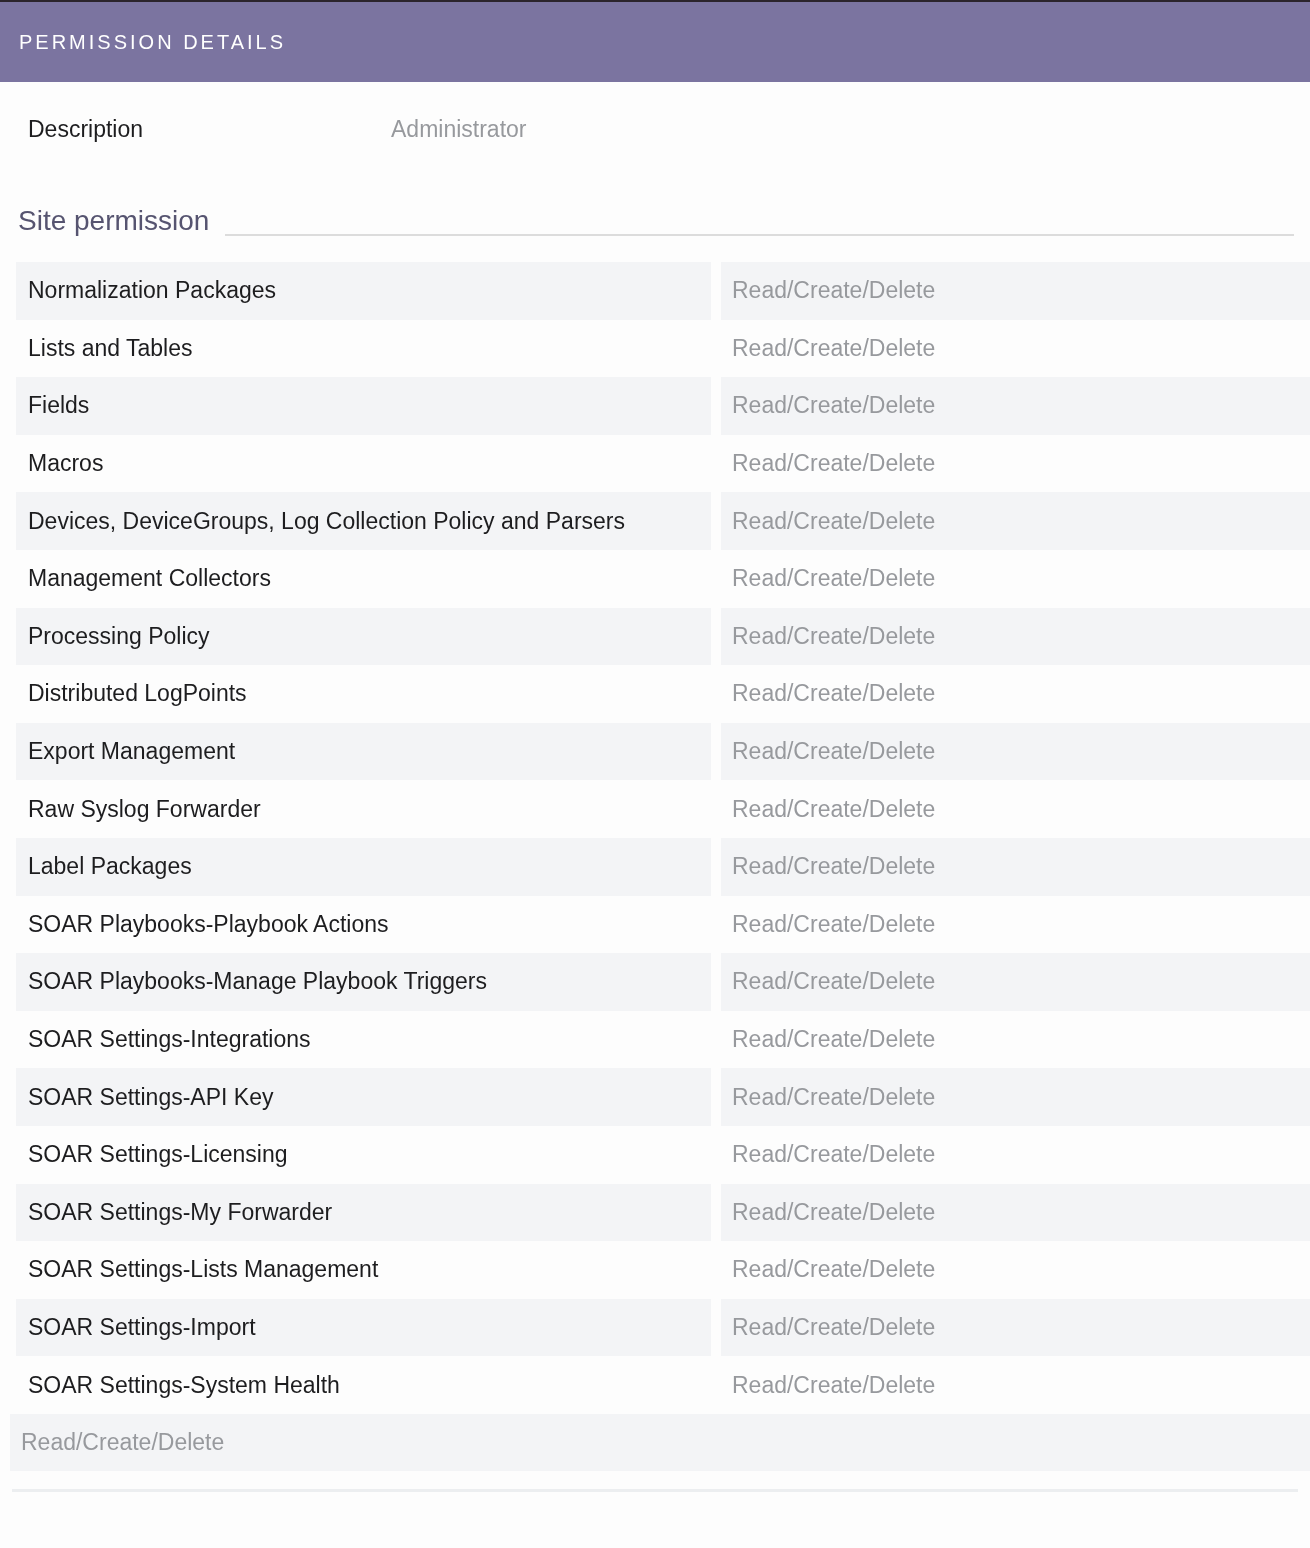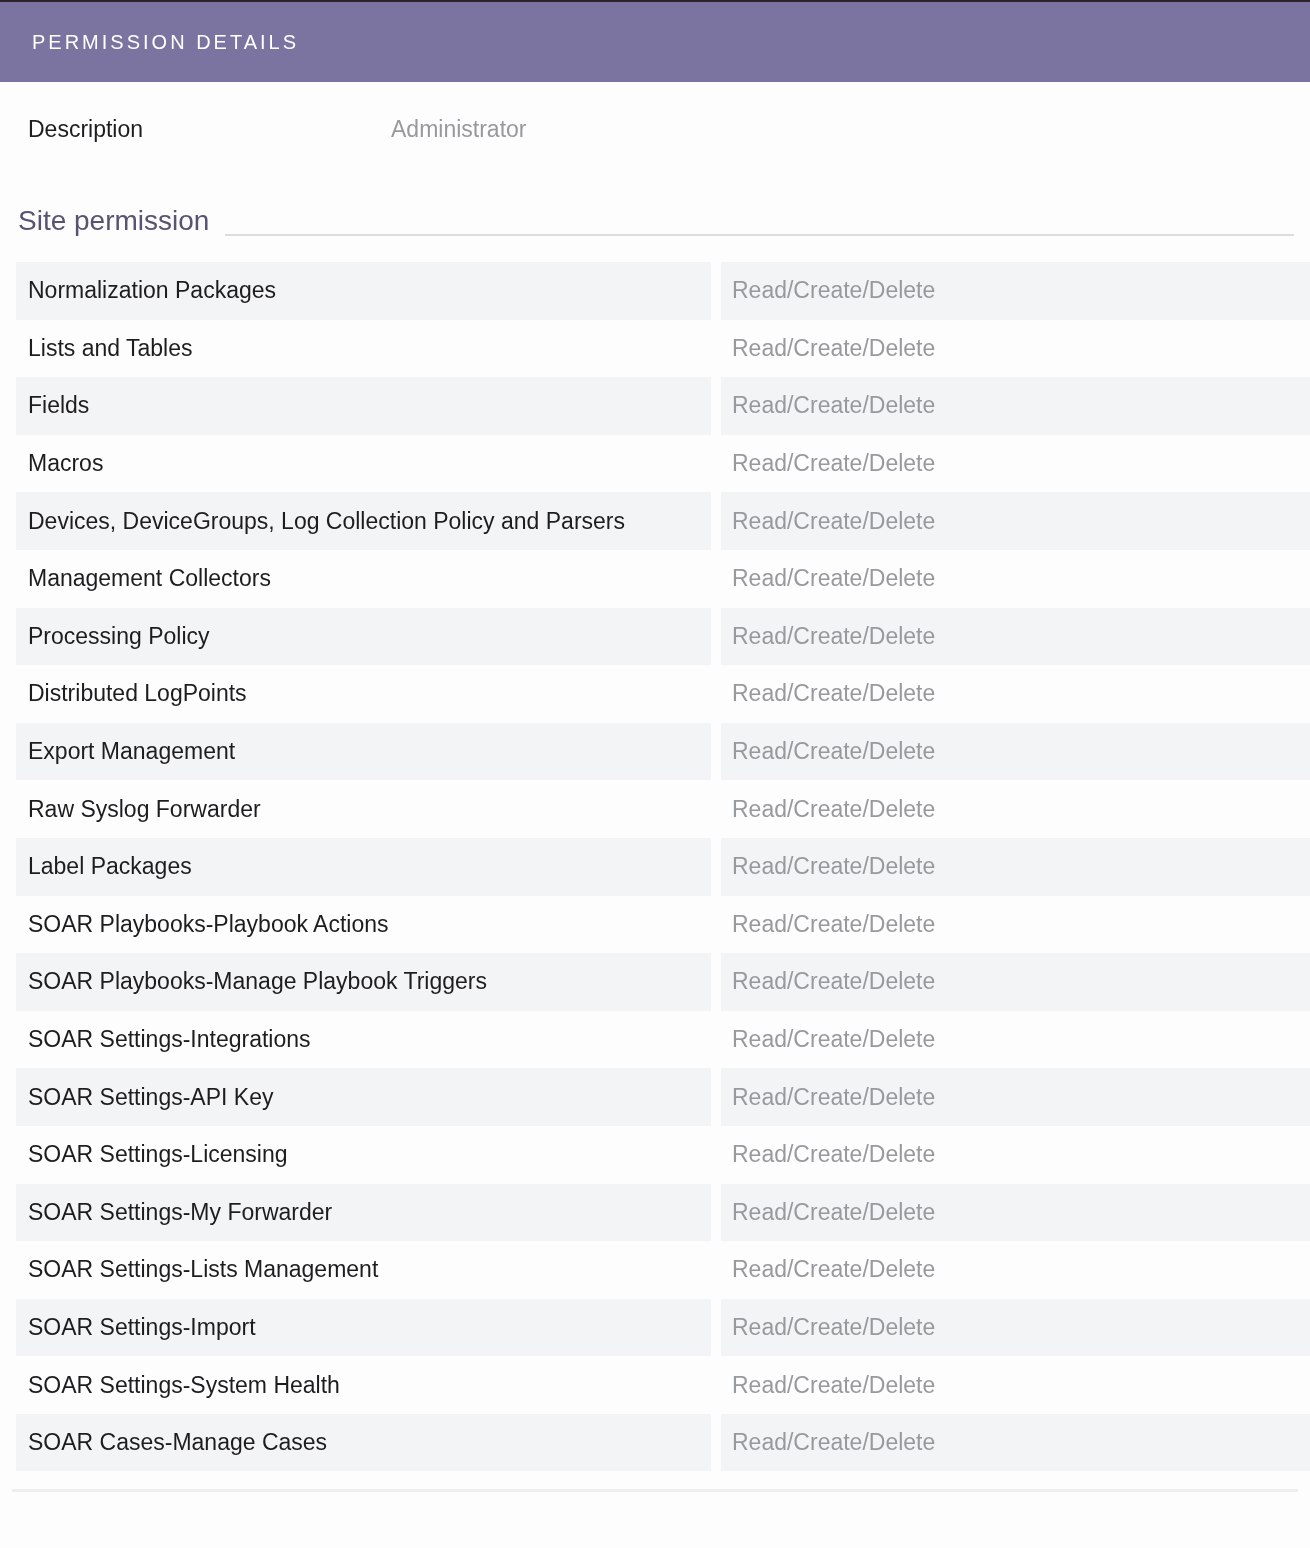--- a/index.html
+++ b/index.html
@@ -23,21 +23,21 @@
     font-family: "Liberation Sans", sans-serif;
     -webkit-font-smoothing: antialiased;
   }
   .top-line { height: 2px; background: var(--top-line); }
 
   header.panel-header {
     height: 80px;
     background: var(--header-bg);
     display: flex;
     align-items: center;
-    padding-left: 32px;
+    padding-left: 19px;
   }
   .panel-title {
     color: var(--header-text);
     font-size: 20px;
     letter-spacing: 3px;
     font-weight: 500;
     text-transform: uppercase;
   }
 
   .form { margin-top: 19px; }
@@ -212,20 +212,19 @@
       </div>
       <div class="perm-row shaded">
         <div class="perm-name">SOAR Settings-Import</div>
         <div class="perm-value">Read/Create/Delete</div>
       </div>
       <div class="perm-row">
         <div class="perm-name">SOAR Settings-System Health</div>
         <div class="perm-value">Read/Create/Delete</div>
       </div>
       <div class="perm-row shaded">
-        <div class="perm-name">SOAR Cases-Manage Cases</div>
         <div class="perm-value">Read/Create/Delete</div>
       </div>
     </div>
 
   <div class="next-row-partial"></div>
 
 </div>
 
 </body></html>

